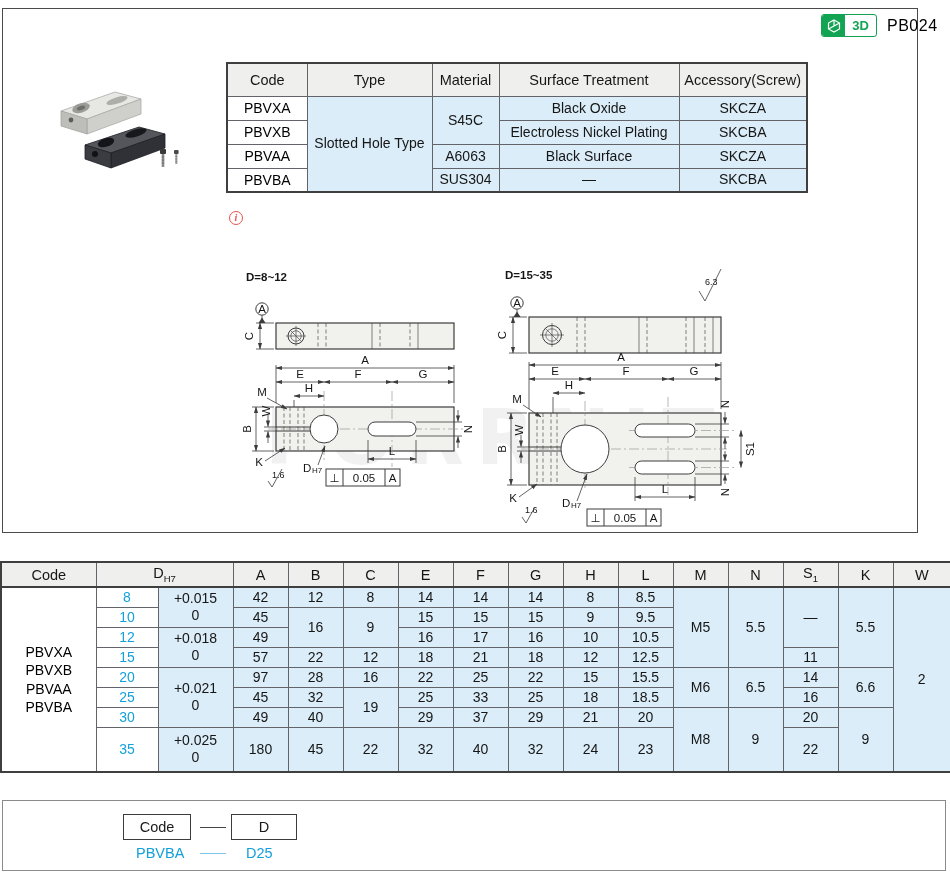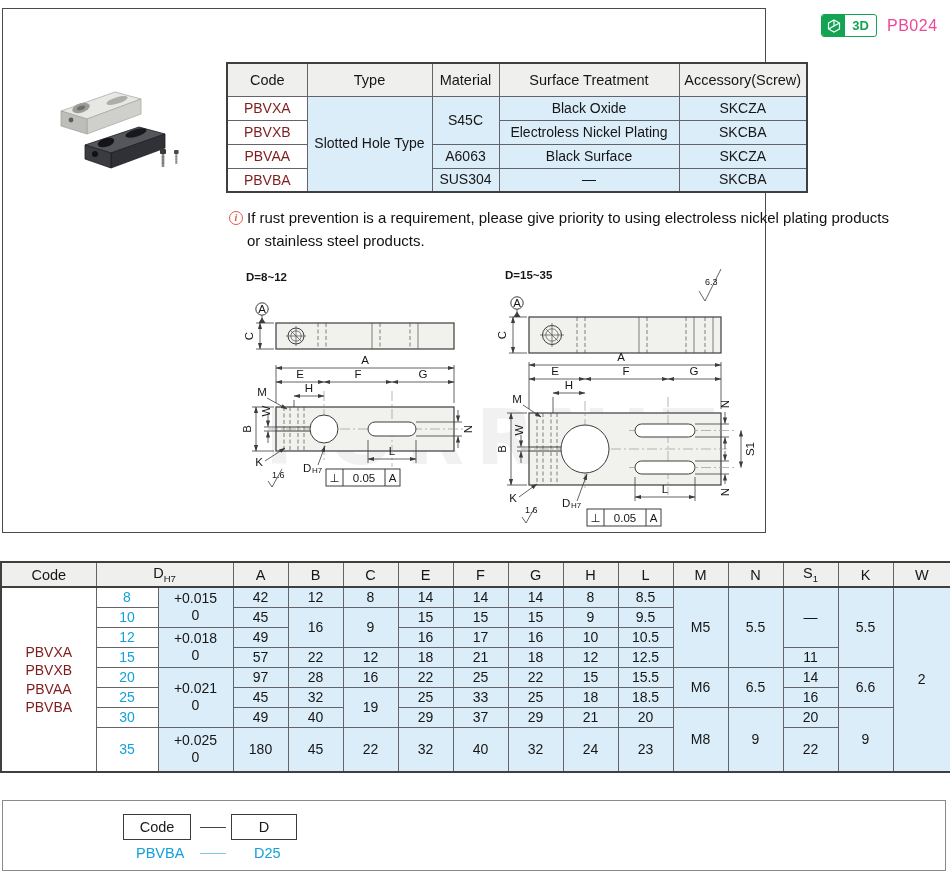--- a/index.html
+++ b/index.html
@@ -1,46 +1,46 @@
 <!DOCTYPE html>
 <html><head>
 <meta charset="utf-8">
 <style>
   * { margin:0; padding:0; box-sizing:border-box; }
   html,body { background:#fff; }
   body { width:950px; height:874px; font-family:"Liberation Sans",sans-serif; color:#1a1a1a; }
   .page { position:relative; width:950px; height:874px; background:#fff; overflow:hidden; }
 
   
-  .top-box { position:absolute; left:2px; top:8px; width:764px; height:525px;
+  .top-box { position:absolute; left:2px; top:8px; width:916px; height:525px;
              border:1.5px solid #4a4a4a; background:#fff; }
 
   .badge-3d { position:absolute; left:818px; top:5px; width:56px; height:23px;
               display:flex; border:1px solid #12A453; border-radius:3px; overflow:hidden; background:#fff; }
   .badge-3d .cube { width:23px; background:#12A453; display:flex; align-items:center; justify-content:center; }
   .badge-3d .lbl { flex:1; display:flex; align-items:center; justify-content:center;
                    color:#12A453; font-size:13px; font-weight:bold; }
-  .part-code { position:absolute; left:884px; top:8px; font-size:16px; color:#ec4899; letter-spacing:.5px; }
+  .part-code { position:absolute; left:884px; top:8px; font-size:16px; color:#000000; letter-spacing:.5px; }
 
   
   table { border-collapse:collapse; table-layout:fixed; }
   th, td { border:1px solid #63646a; text-align:center; vertical-align:middle;
            white-space:pre-line; padding:0; }
   th { background:#EFEFED; font-weight:400; font-size:14.5px; color:#161616; }
   td { background:#DBEDF8; font-size:14px; color:#161616; line-height:1.2; }
   sub { font-size:9.5px; }
 
   .spec-table { position:absolute; left:223px; top:53px; width:580px; border:2px solid #3f3f3f; }
   .spec-table th { height:33px; }
   .spec-table td { height:24px; }
   .dim-table  { position:absolute; left:0; top:561px; width:950px; border:2px solid #3f3f3f; }
   .dim-table th { height:25px; border-bottom:2px solid #3f3f3f; }
   .dim-table td { height:20px; }
   .dim-table tr.row-tall td { height:45px; }
-  .c-code { background:#fff; color:#7f1d1d; line-height:1.3; }
+  .c-code { background:#fff; color:#000000; line-height:1.3; }
   .c-d    { background:#fff; color:#15A0DB; }
 
   
   .note { position:absolute; left:226px; top:198px; width:716px; display:flex; gap:4px;
           font-size:15px; line-height:1.5; color:#111; }
   .note-icon { flex:none; width:14px; height:14px; margin-top:4px; border:1.2px solid #E2574C;
                border-radius:50%; color:#E2574C; text-align:center;
                font:italic bold 10px/12px "Liberation Serif",serif; }
 
   
@@ -65,21 +65,21 @@
             border:1.5px solid #8a8a8a; background:#fff; }
   .pn-title { position:absolute; left:14px; top:9px; font-size:17px; font-weight:bold;
               line-height:1.3; white-space:pre-line; color:#111; }
   .pn-field { position:absolute; top:13px; height:26px; border:1.5px solid #3c3c3c;
               display:flex; align-items:center; justify-content:center; font-size:14.5px; background:#fff; }
   .pn-code { left:120px; width:68px; }
   .pn-d    { left:228px; width:66px; }
   .pn-dash { position:absolute; left:197px; top:26px; width:26px; border-top:1.5px solid #444; }
   .pn-dash.blue { top:52px; border-color:#7FC7EA; }
   .pn-ex { position:absolute; top:44px; font-size:14.5px; color:#15A0DB; }
-  .pn-ex.code { left:133px; } .pn-ex.dval { left:251px; }
+  .pn-ex.code { left:133px; } .pn-ex.dval { left:243px; }
 </style>
 </head>
 <body>
 
 <div class="page">
 
   <div class="top-box">
 
     <div class="badge-3d">
       <span class="cube">
@@ -159,24 +159,20 @@
             <td class="c-code">PBVBA</td>
             <td>SUS304</td>
             <td>—</td>
             <td>SKCBA</td>
           </tr>
         </tbody>
       </table>
 
     <div class="note">
       <span class="note-icon">i</span>
-      <span>
-        <span style="display:block">If rust prevention is a requirement, please give priority to using electroless nickel plating products</span>
-        <span style="display:block">or stainless steel products.</span>
-      </span>
     </div>
 
     <div class="watermark">FORRNIT</div>
 
     <svg style="position:absolute;left:229px;top:256px;" width="240" height="237" viewBox="0 0 240 237">
       <defs>
         <marker id="l-arr" viewBox="0 0 10 8" refX="9.3" refY="4" markerWidth="8.5" markerHeight="6.5" orient="auto-start-reverse">
           <path d="M0,0.8 L10,4 L0,7.2 Z" fill="#3c3c3c"></path>
         </marker>
       </defs>

